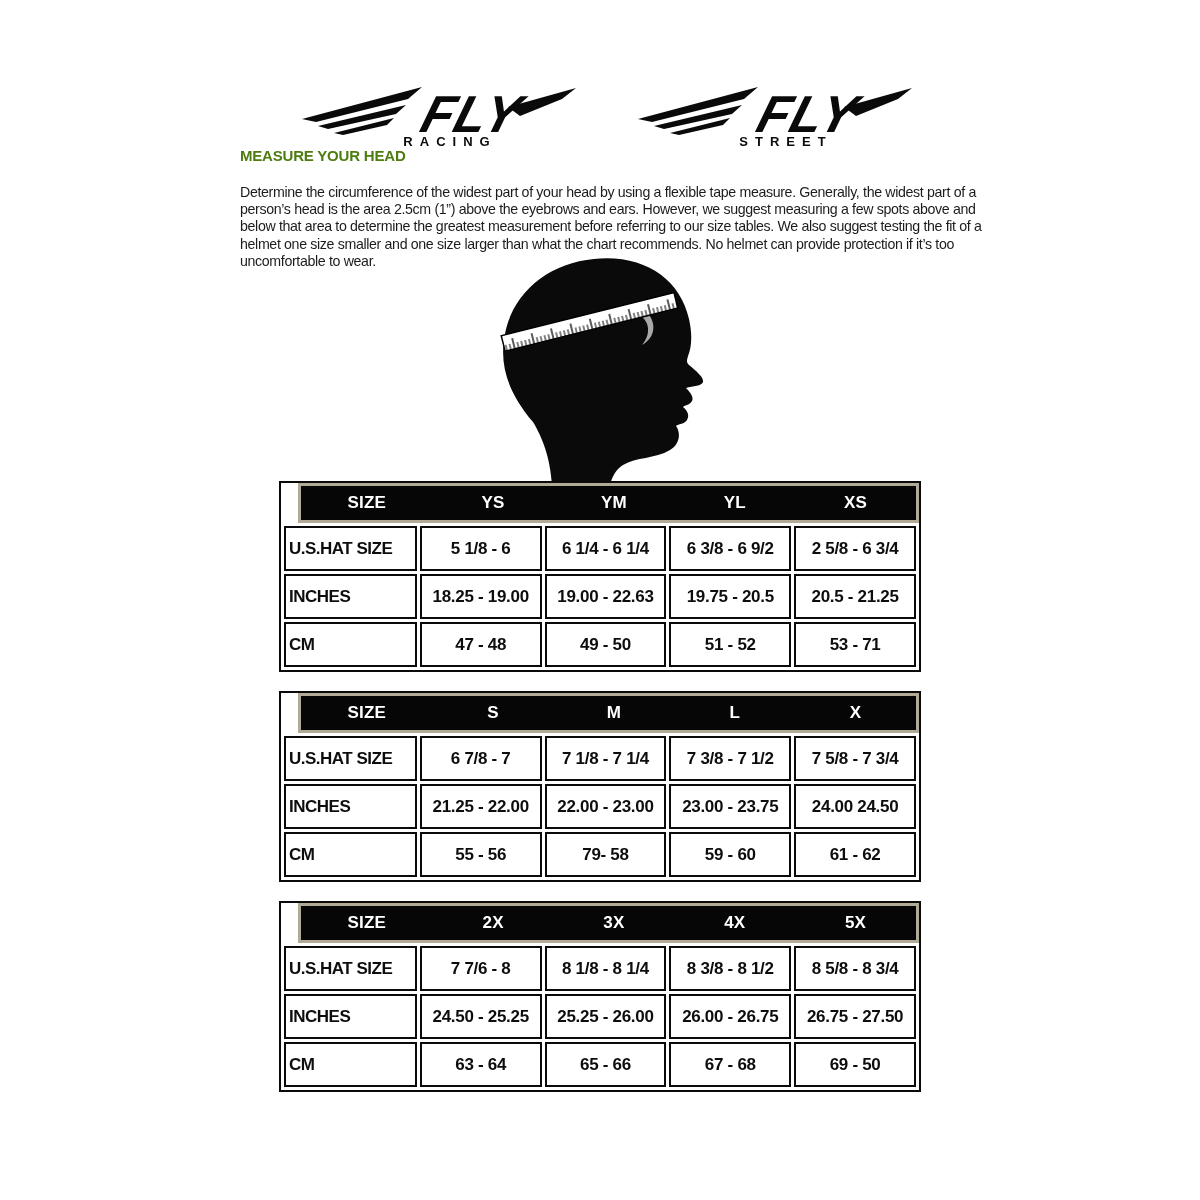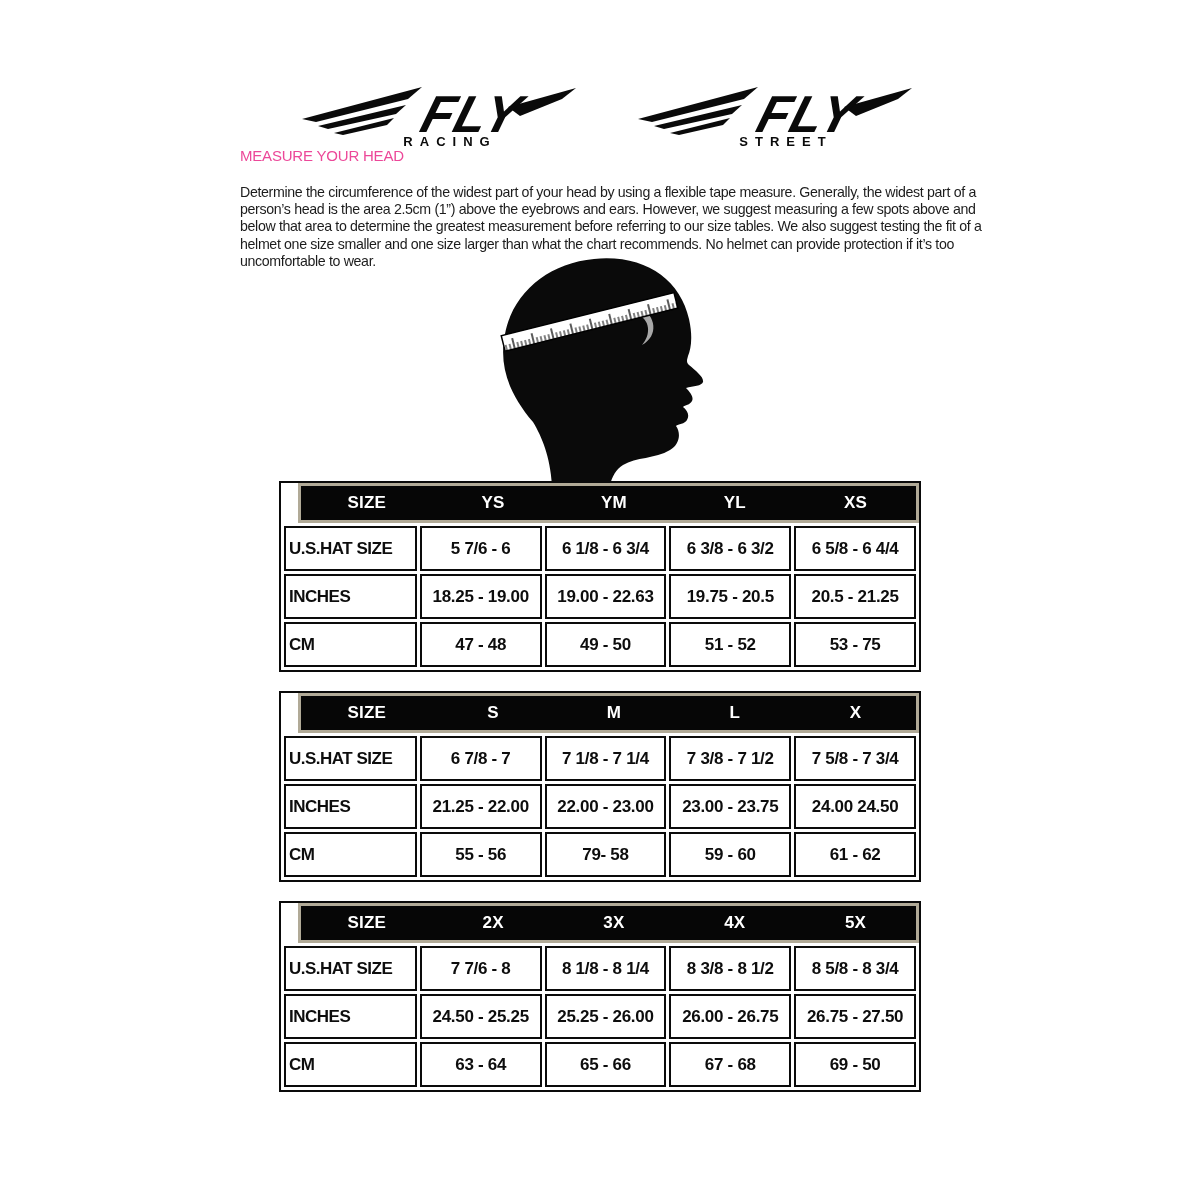--- a/index.html
+++ b/index.html
@@ -5,21 +5,21 @@
   html,body { margin:0; padding:0; background:#fff; }
   body { width:1200px; height:1200px; position:relative; font-family:"Liberation Sans", sans-serif; color:#111; }
   .page { position:absolute; inset:0; background:#ffffff; overflow:hidden; }
 
   
   .logo { position:absolute; width:280px; height:66px; }
   #logo-racing { left:300px; top:83px; }
   #logo-street { left:636px; top:83px; }
 
   
-  .measure-heading { position:absolute; left:240px; top:147px; font-size:15px; font-weight:normal; color:#ec4899; letter-spacing:-0.2px; }
+  .measure-heading { position:absolute; left:240px; top:147px; font-size:15px; font-weight:bold; color:#4d7c0f; letter-spacing:-0.2px; }
   .intro-text { position:absolute; left:240px; top:184px; width:755px; font-size:14.2px; line-height:17.2px; letter-spacing:-0.35px; color:#1c1c1c; }
 
   
   .head-illustration { position:absolute; left:497px; top:250px; width:215px; height:235px; }
 
   
   .tables-wrap { position:absolute; left:279px; top:481px; width:642px; }
   .size-table { width:642px; background:#fff; border:2px solid #0a0a0a; margin-bottom:19px; box-sizing:border-box; }
   .thead { display:grid; grid-template-columns:1.09fr 1fr 1fr 1fr 1fr; background:#b1aa97; padding:3px;margin-left:17px; }
   .th { background:#060606; color:#ffffff; text-align:center; font-weight:bold; font-size:17px; height:34px; line-height:34px; letter-spacing:0.2px; }
@@ -104,38 +104,38 @@
       <div class="thead">
         <div class="th">SIZE</div>
         <div class="th">YS</div>
         <div class="th">YM</div>
         <div class="th">YL</div>
         <div class="th">XS</div>
       </div>
       <div class="tbody">
         <div class="trow">
           <div class="td rowlabel">U.S.HAT SIZE</div>
-          <div class="td">5 7/6 - 6</div>
-          <div class="td">6 1/8 - 6 3/4</div>
-          <div class="td">6 3/8 - 6 3/2</div>
-          <div class="td">6 5/8 - 6 4/4</div>
+          <div class="td">5 1/8 - 6</div>
+          <div class="td">6 1/4 - 6 1/4</div>
+          <div class="td">6 3/8 - 6 9/2</div>
+          <div class="td">2 5/8 - 6 3/4</div>
         </div>
         <div class="trow">
           <div class="td rowlabel">INCHES</div>
           <div class="td">18.25 - 19.00</div>
           <div class="td">19.00 - 22.63</div>
           <div class="td">19.75 - 20.5</div>
           <div class="td">20.5 - 21.25</div>
         </div>
         <div class="trow">
           <div class="td rowlabel">CM</div>
           <div class="td">47 - 48</div>
           <div class="td">49 - 50</div>
           <div class="td">51 - 52</div>
-          <div class="td">53 - 75</div>
+          <div class="td">53 - 71</div>
         </div>
       </div>
     </div>
 
     <div class="size-table">
       <div class="thead">
         <div class="th">SIZE</div>
         <div class="th">S</div>
         <div class="th">M</div>
         <div class="th">L</div>

